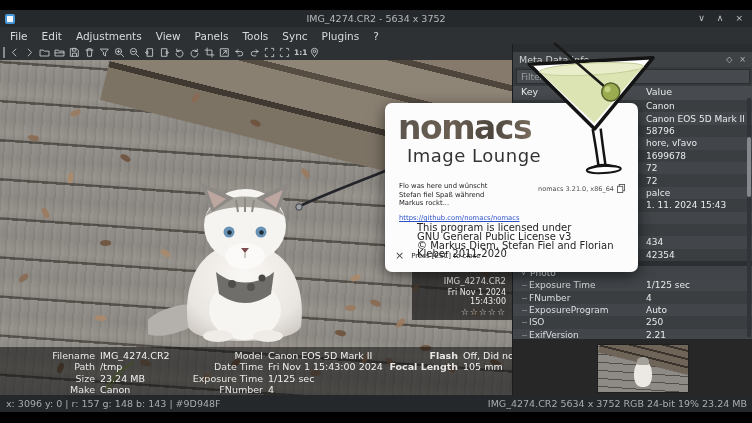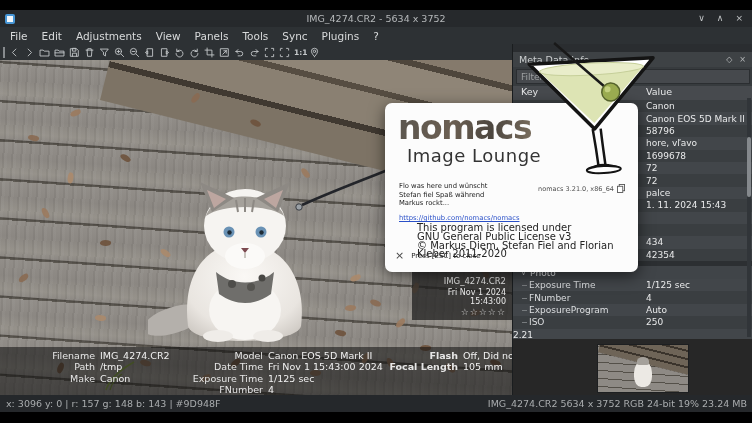--- a/index.html
+++ b/index.html
@@ -385,20 +385,24 @@
               <div class="ex-col ex-col1">
                 <div class="ex-row">
                   <div class="ex-label">Filename</div>
                   <div class="ex-val">IMG_4274.CR2</div>
                 </div>
                 <div class="ex-row">
                   <div class="ex-label">Path</div>
                   <div class="ex-val">/tmp</div>
                 </div>
                 <div class="ex-row">
+                  <div class="ex-label">Size</div>
+                  <div class="ex-val">23.24 MB</div>
+                </div>
+                <div class="ex-row">
                   <div class="ex-label">Make</div>
                   <div class="ex-val">Canon</div>
                 </div>
               </div>
               <div class="ex-col ex-col2">
                 <div class="ex-row">
                   <div class="ex-label">Model</div>
                   <div class="ex-val">Canon EOS 5D Mark II</div>
                 </div>
                 <div class="ex-row">
@@ -510,20 +514,21 @@
               </div>
               <div class="m-row ph alt">
                 <div class="m-key">ExposureProgram</div>
                 <div class="m-val">Auto</div>
               </div>
               <div class="m-row ph">
                 <div class="m-key">ISO</div>
                 <div class="m-val">250</div>
               </div>
               <div class="m-row ph alt">
+                <div class="m-key">ExifVersion</div>
                 <div class="m-val">2.21</div>
               </div>
             </div>
           <div class="mp-track"></div>
           <div class="mp-thumb"></div>
         </div>
 
         <div class="preview-area">
           <div class="thumb">
             <div class="th-steps"></div>

